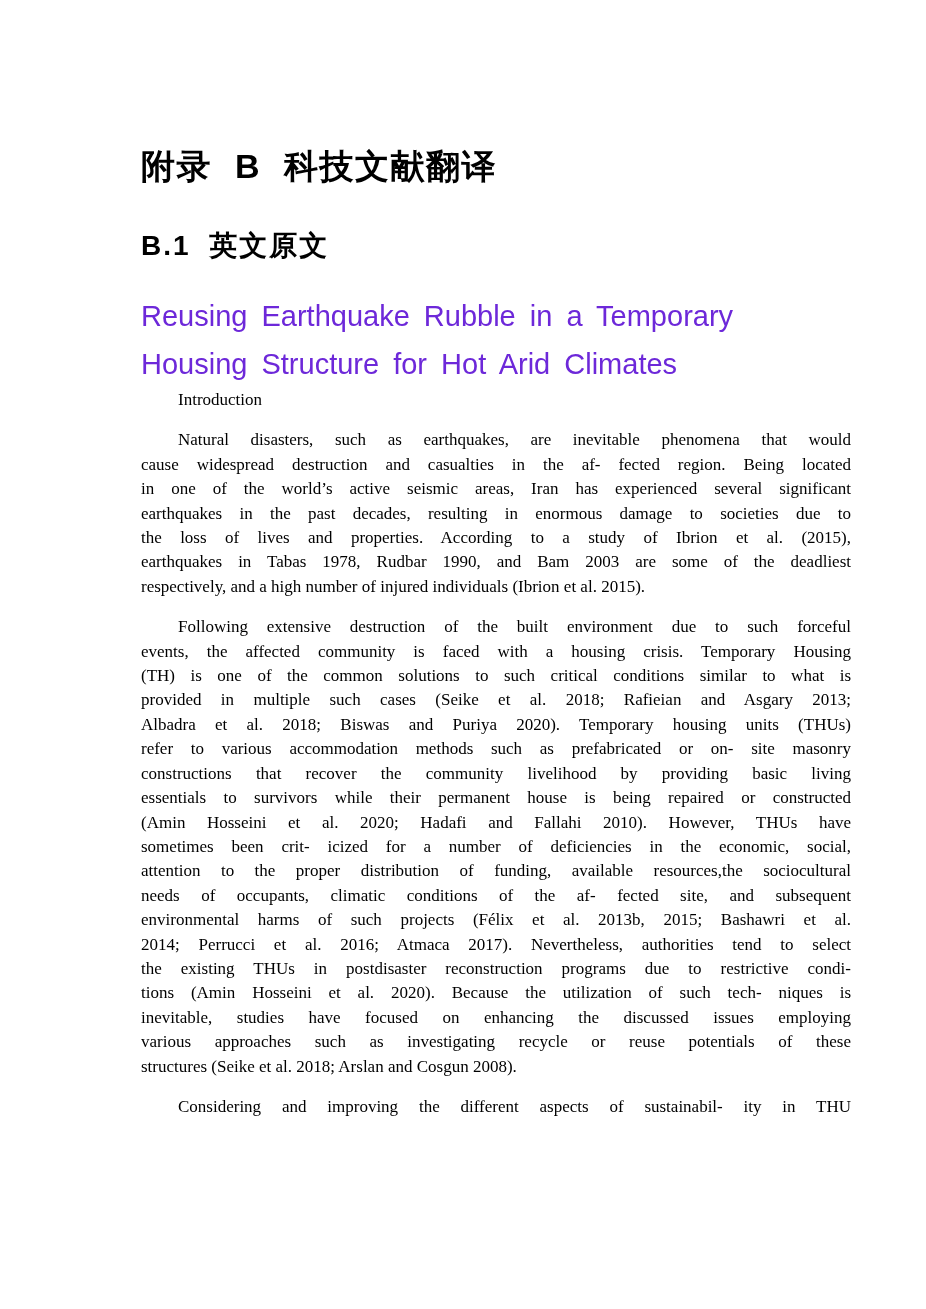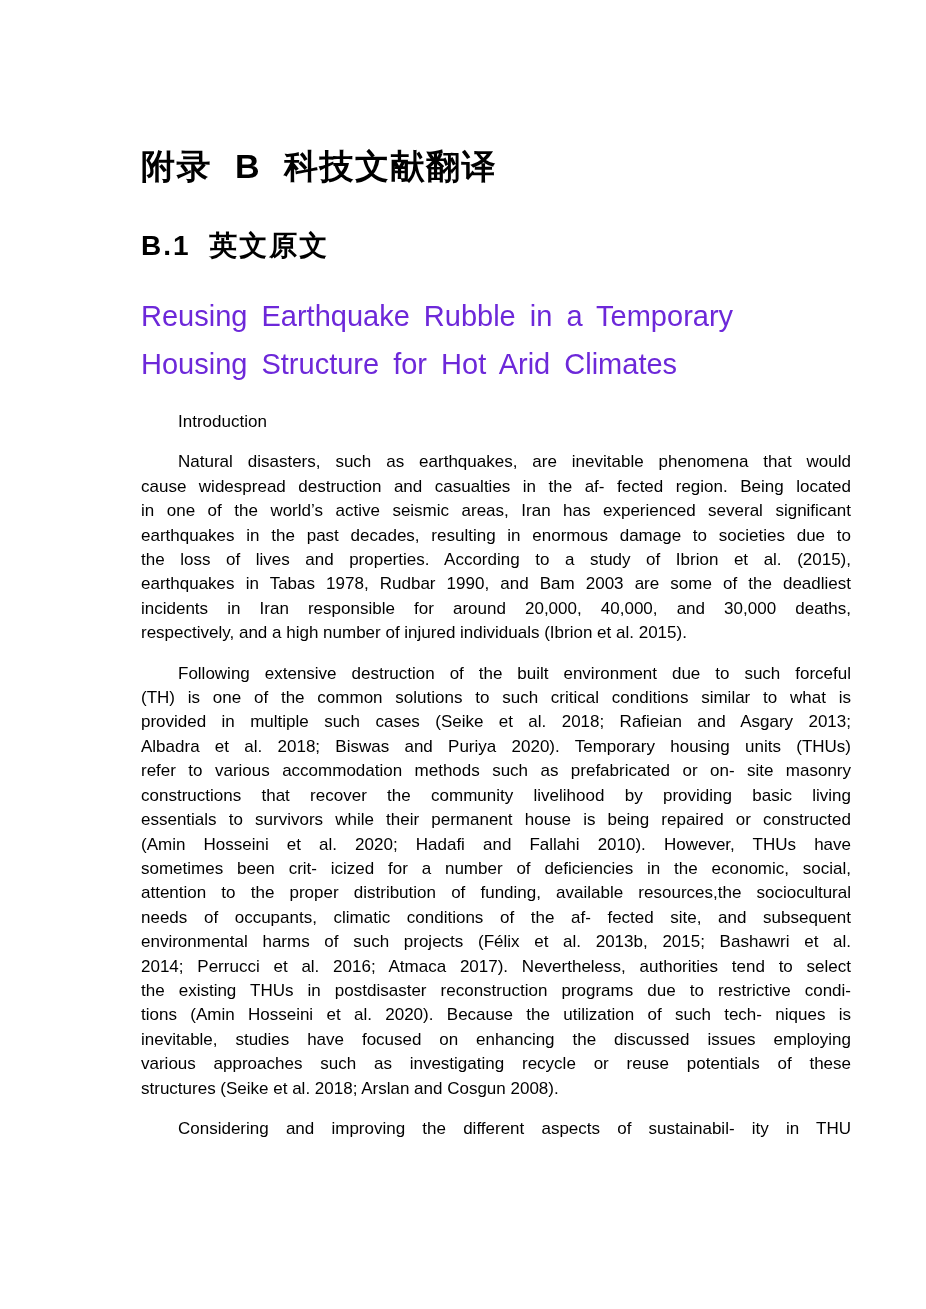--- a/index.html
+++ b/index.html
@@ -45,22 +45,21 @@
     font-family: "Liberation Sans", "DejaVu Sans", sans-serif;
     font-weight: normal;
     font-size: 29px;
     line-height: 48px;
     word-spacing: 6px;
     color: #6d28d9;
   }
   .title-line { white-space: nowrap; }
 
   .body-text {
-    margin-top: 22px;
-    font-family: Liberation Sans, sans-serif;
+    font-family: Liberation Serif, serif;
     font-size: 17px;
     line-height: 24.4px;
   }
 
   .para { margin: 16px 0 0 0; }
   .para:first-child { margin-top: 0; }
 
   .tline {
     white-space: nowrap;
     text-align: justify;
@@ -86,25 +85,25 @@
       <div class="para">
         <div class="tline plain indent">Introduction</div>
       </div>
       <div class="para">
         <div class="tline indent">Natural disasters, such as earthquakes, are inevitable phenomena that would</div>
         <div class="tline">cause widespread destruction and casualties in the af- fected region. Being located</div>
         <div class="tline">in one of the world’s active seismic areas, Iran has experienced several significant</div>
         <div class="tline">earthquakes in the past decades, resulting in enormous damage to societies due to</div>
         <div class="tline">the loss of lives and properties. According to a study of Ibrion et al. (2015),</div>
         <div class="tline">earthquakes in Tabas 1978, Rudbar 1990, and Bam 2003 are some of the deadliest</div>
-        <div class="tline">incidents in Iran responsible for around 20,000, 40,000, and 30,000 deaths,</div>
         <div class="tline plain">respectively, and a high number of injured individuals (Ibrion et al. 2015).</div>
       </div>
       <div class="para">
         <div class="tline indent">Following extensive destruction of the built environment due to such forceful</div>
+        <div class="tline">events, the affected community is faced with a housing crisis. Temporary Housing</div>
         <div class="tline">(TH) is one of the common solutions to such critical conditions similar to what is</div>
         <div class="tline">provided in multiple such cases (Seike et al. 2018; Rafieian and Asgary 2013;</div>
         <div class="tline">Albadra et al. 2018; Biswas and Puriya 2020). Temporary housing units (THUs)</div>
         <div class="tline">refer to various accommodation methods such as prefabricated or on- site masonry</div>
         <div class="tline">constructions that recover the community livelihood by providing basic living</div>
         <div class="tline">essentials to survivors while their permanent house is being repaired or constructed</div>
         <div class="tline">(Amin Hosseini et al. 2020; Hadafi and Fallahi 2010). However, THUs have</div>
         <div class="tline">sometimes been crit- icized for a number of deficiencies in the economic, social,</div>
         <div class="tline">attention to the proper distribution of funding, available resources,the sociocultural</div>
         <div class="tline">needs of occupants, climatic conditions of the af- fected site, and subsequent</div>

